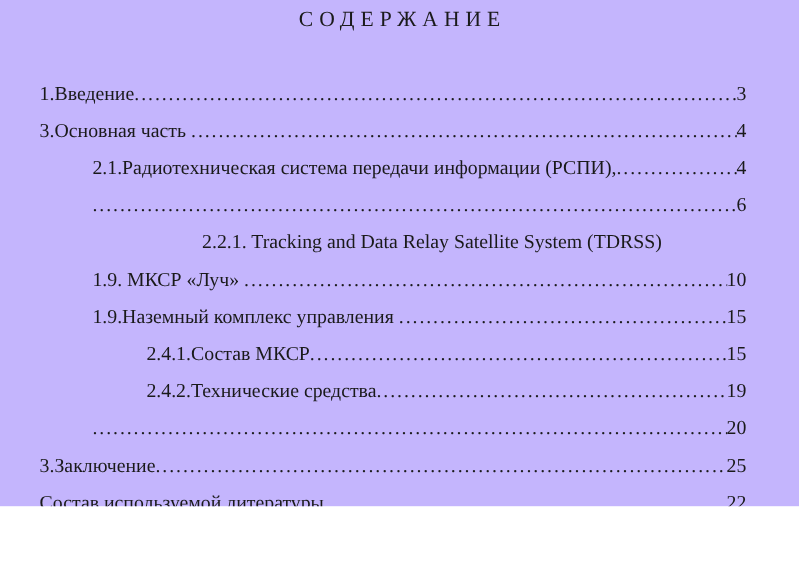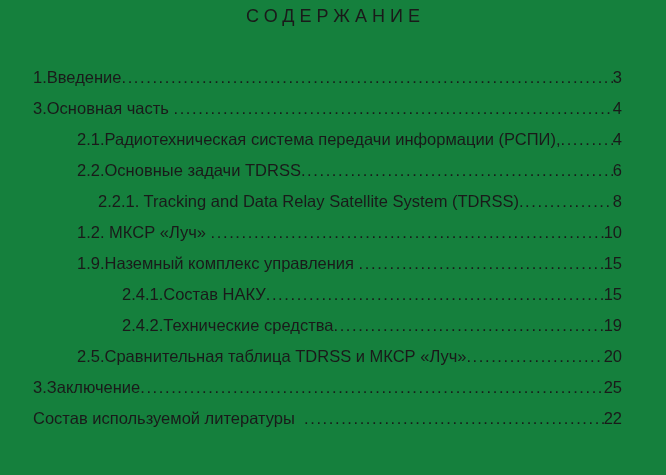--- a/index.html
+++ b/index.html
@@ -4,23 +4,23 @@
 <title>СОДЕРЖАНИЕ</title>
 <style>
   html, body {
     margin: 0;
     padding: 0;
     background: #ffffff;
   }
   .doc-page {
     position: relative;
     width: 666px;
-    height: 475px;
-    background: #15803d;
-    font-family: Liberation Sans, sans-serif;
+    height: 422px;
+    background: #c4b5fd;
+    font-family: Liberation Serif, serif;
     color: #1a1a1a;
     overflow: hidden;
   }
   .doc-title {
     position: absolute;
     top: 6px;
     left: 0;
     right: 0;
     text-align: center;
     font-size: 18px;
@@ -38,21 +38,21 @@
     display: flex;
     align-items: center;
     height: 31px;
     line-height: 31px;
     font-size: 16.5px;
     overflow: hidden;
   }
   
   .toc-row[data-indent="0"] { padding-left: 0; }
   .toc-row[data-indent="1"] { padding-left: 44px; }
-  .toc-row[data-indent="2"] { padding-left: 65px; }
+  .toc-row[data-indent="2"] { padding-left: 65px; flex-direction: column; }
   .toc-row[data-indent="3"] { padding-left: 89px; }
 
   .toc-label {
     flex: 0 0 auto;
     white-space: pre;
   }
   .toc-dots {
     flex: 1 1 auto;
     min-width: 0;
     overflow: hidden;
@@ -90,57 +90,55 @@
     </div>
 
     <div class="toc-row" data-indent="1">
       <span class="toc-label">2.1.Радиотехническая система передачи информации (РСПИ),</span>
       <span class="toc-dots"></span>
       <span class="toc-page">4</span>
     </div>
 
 
     <div class="toc-row" data-indent="1">
-      <span class="toc-label">2.2.Основные задачи TDRSS</span>
       <span class="toc-dots"></span>
       <span class="toc-page">6</span>
     </div>
 
     <div class="toc-row" data-indent="2">
       <span class="toc-label">2.2.1. Tracking and Data Relay Satellite System (TDRSS)</span>
       <span class="toc-dots"></span>
       <span class="toc-page">8</span>
     </div>
 
     <div class="toc-row" data-indent="1">
-      <span class="toc-label">1.2. МКСР «Луч» </span>
+      <span class="toc-label">1.9. МКСР «Луч» </span>
       <span class="toc-dots"></span>
       <span class="toc-page">10</span>
     </div>
 
     <div class="toc-row" data-indent="1">
       <span class="toc-label">1.9.Наземный комплекс управления </span>
       <span class="toc-dots"></span>
       <span class="toc-page">15</span>
     </div>
 
     <div class="toc-row" data-indent="3">
-      <span class="toc-label">2.4.1.Состав НАКУ</span>
+      <span class="toc-label">2.4.1.Состав МКСР</span>
       <span class="toc-dots"></span>
       <span class="toc-page">15</span>
     </div>
 
     <div class="toc-row" data-indent="3">
       <span class="toc-label">2.4.2.Технические средства</span>
       <span class="toc-dots"></span>
       <span class="toc-page">19</span>
     </div>
 
     <div class="toc-row" data-indent="1">
-      <span class="toc-label">2.5.Сравнительная таблица TDRSS и МКСР «Луч»</span>
       <span class="toc-dots"></span>
       <span class="toc-page">20</span>
     </div>
 
     <div class="toc-row" data-indent="0">
       <span class="toc-label">3.Заключение</span>
       <span class="toc-dots"></span>
       <span class="toc-page">25</span>
     </div>
 

